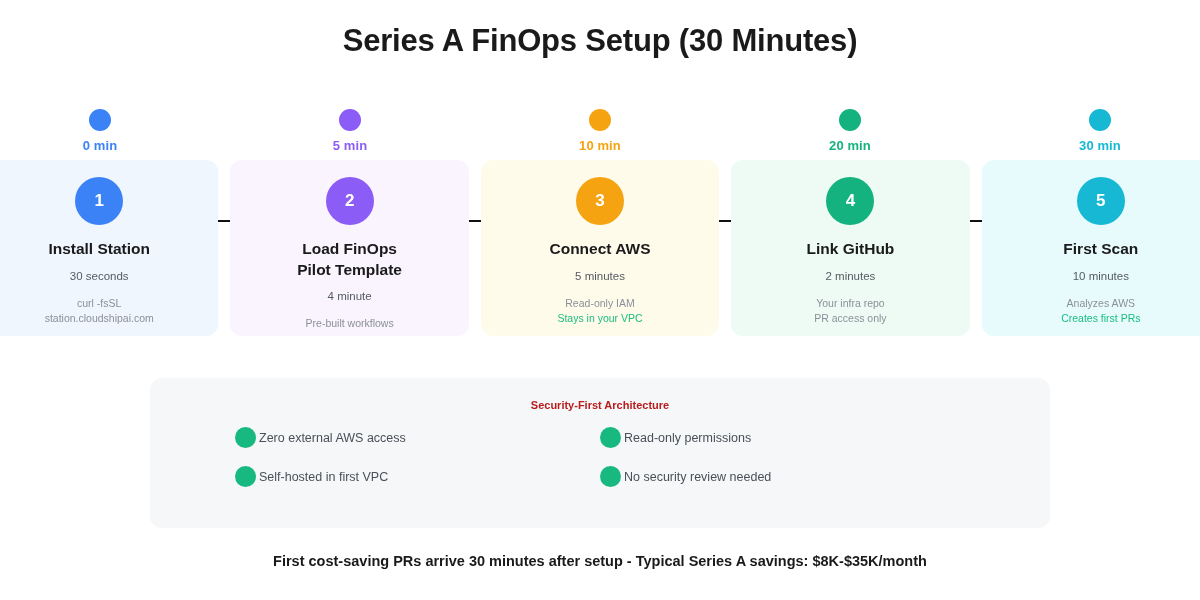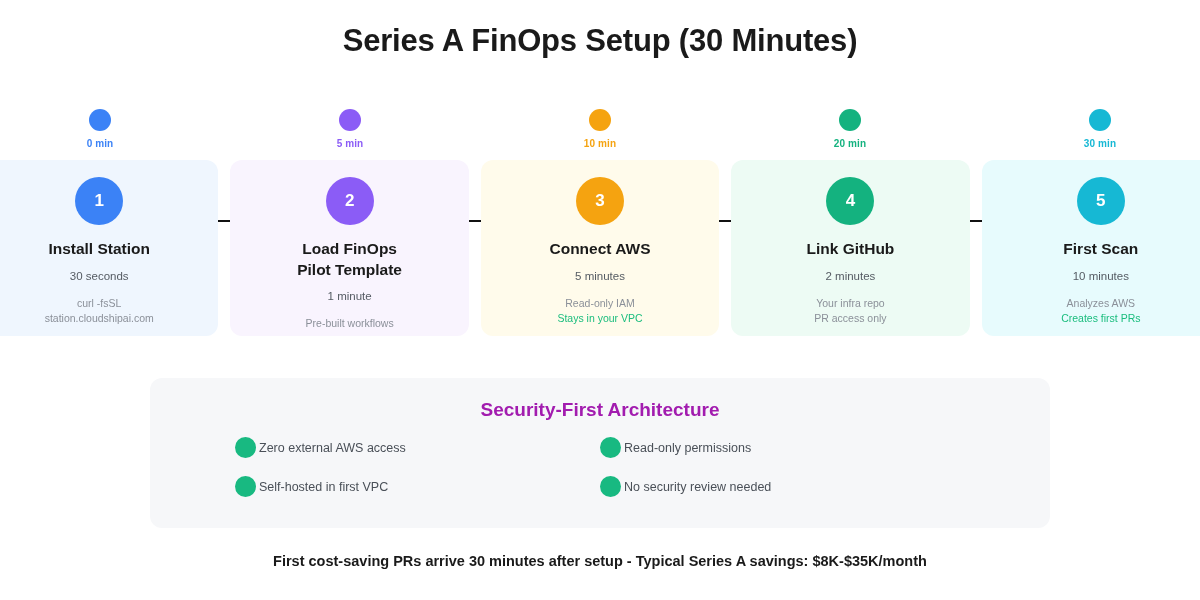--- a/index.html
+++ b/index.html
@@ -50,21 +50,21 @@
     margin-left: -60px;
     text-align: center;
   }
   .tl-dot {
     width: 22px;
     height: 22px;
     border-radius: 50%;
     margin: 9px auto 0 auto;
   }
   .tl-label {
-    font-size: 10px;
+    font-size: 13px;
     font-weight: bold;
     margin-top: 7px;
     letter-spacing: 0.1px;
   }
 
   
   .cards-row {
     position: absolute;
     top: 160px;
     left: -20px;
@@ -121,23 +121,23 @@
     left: 150px;
     top: 378px;
     width: 900px;
     height: 150px;
     background: #f6f7f9;
     border-radius: 12px;
     box-sizing: border-box;
   }
   .security-title {
     text-align: center;
-    font-size: 19px;
-    font-weight: bold;
-    color: #a21caf;
+    font-size: 11px;
+    font-weight: bold;
+    color: #b91c1c;
     padding-top: 21px;
   }
   .security-grid {
     margin-top: 16px;
     display: grid;
     grid-template-columns: 1fr 1fr;
     row-gap: 18px;
     padding: 0 85px;
   }
   .security-item {
@@ -206,21 +206,21 @@
       <div class="card-title">Install Station</div>
       <div class="card-duration">30 seconds</div>
       <div class="card-details">
         <div class="card-detail">curl -fsSL</div>
         <div class="card-detail">station.cloudshipai.com</div>
       </div>
     </div>
     <div class="card" style="background: rgb(249, 244, 254);">
       <div class="card-circle" style="background: rgb(139, 92, 246);">2</div>
       <div class="card-title">Load FinOps<br>Pilot Template</div>
-      <div class="card-duration">1 minute</div>
+      <div class="card-duration">4 minute</div>
       <div class="card-details">
         <div class="card-detail">Pre-built workflows</div>
       </div>
     </div>
     <div class="card" style="background: rgb(255, 251, 235);">
       <div class="card-circle" style="background: rgb(245, 163, 16);">3</div>
       <div class="card-title">Connect AWS</div>
       <div class="card-duration">5 minutes</div>
       <div class="card-details">
         <div class="card-detail">Read-only IAM</div>

